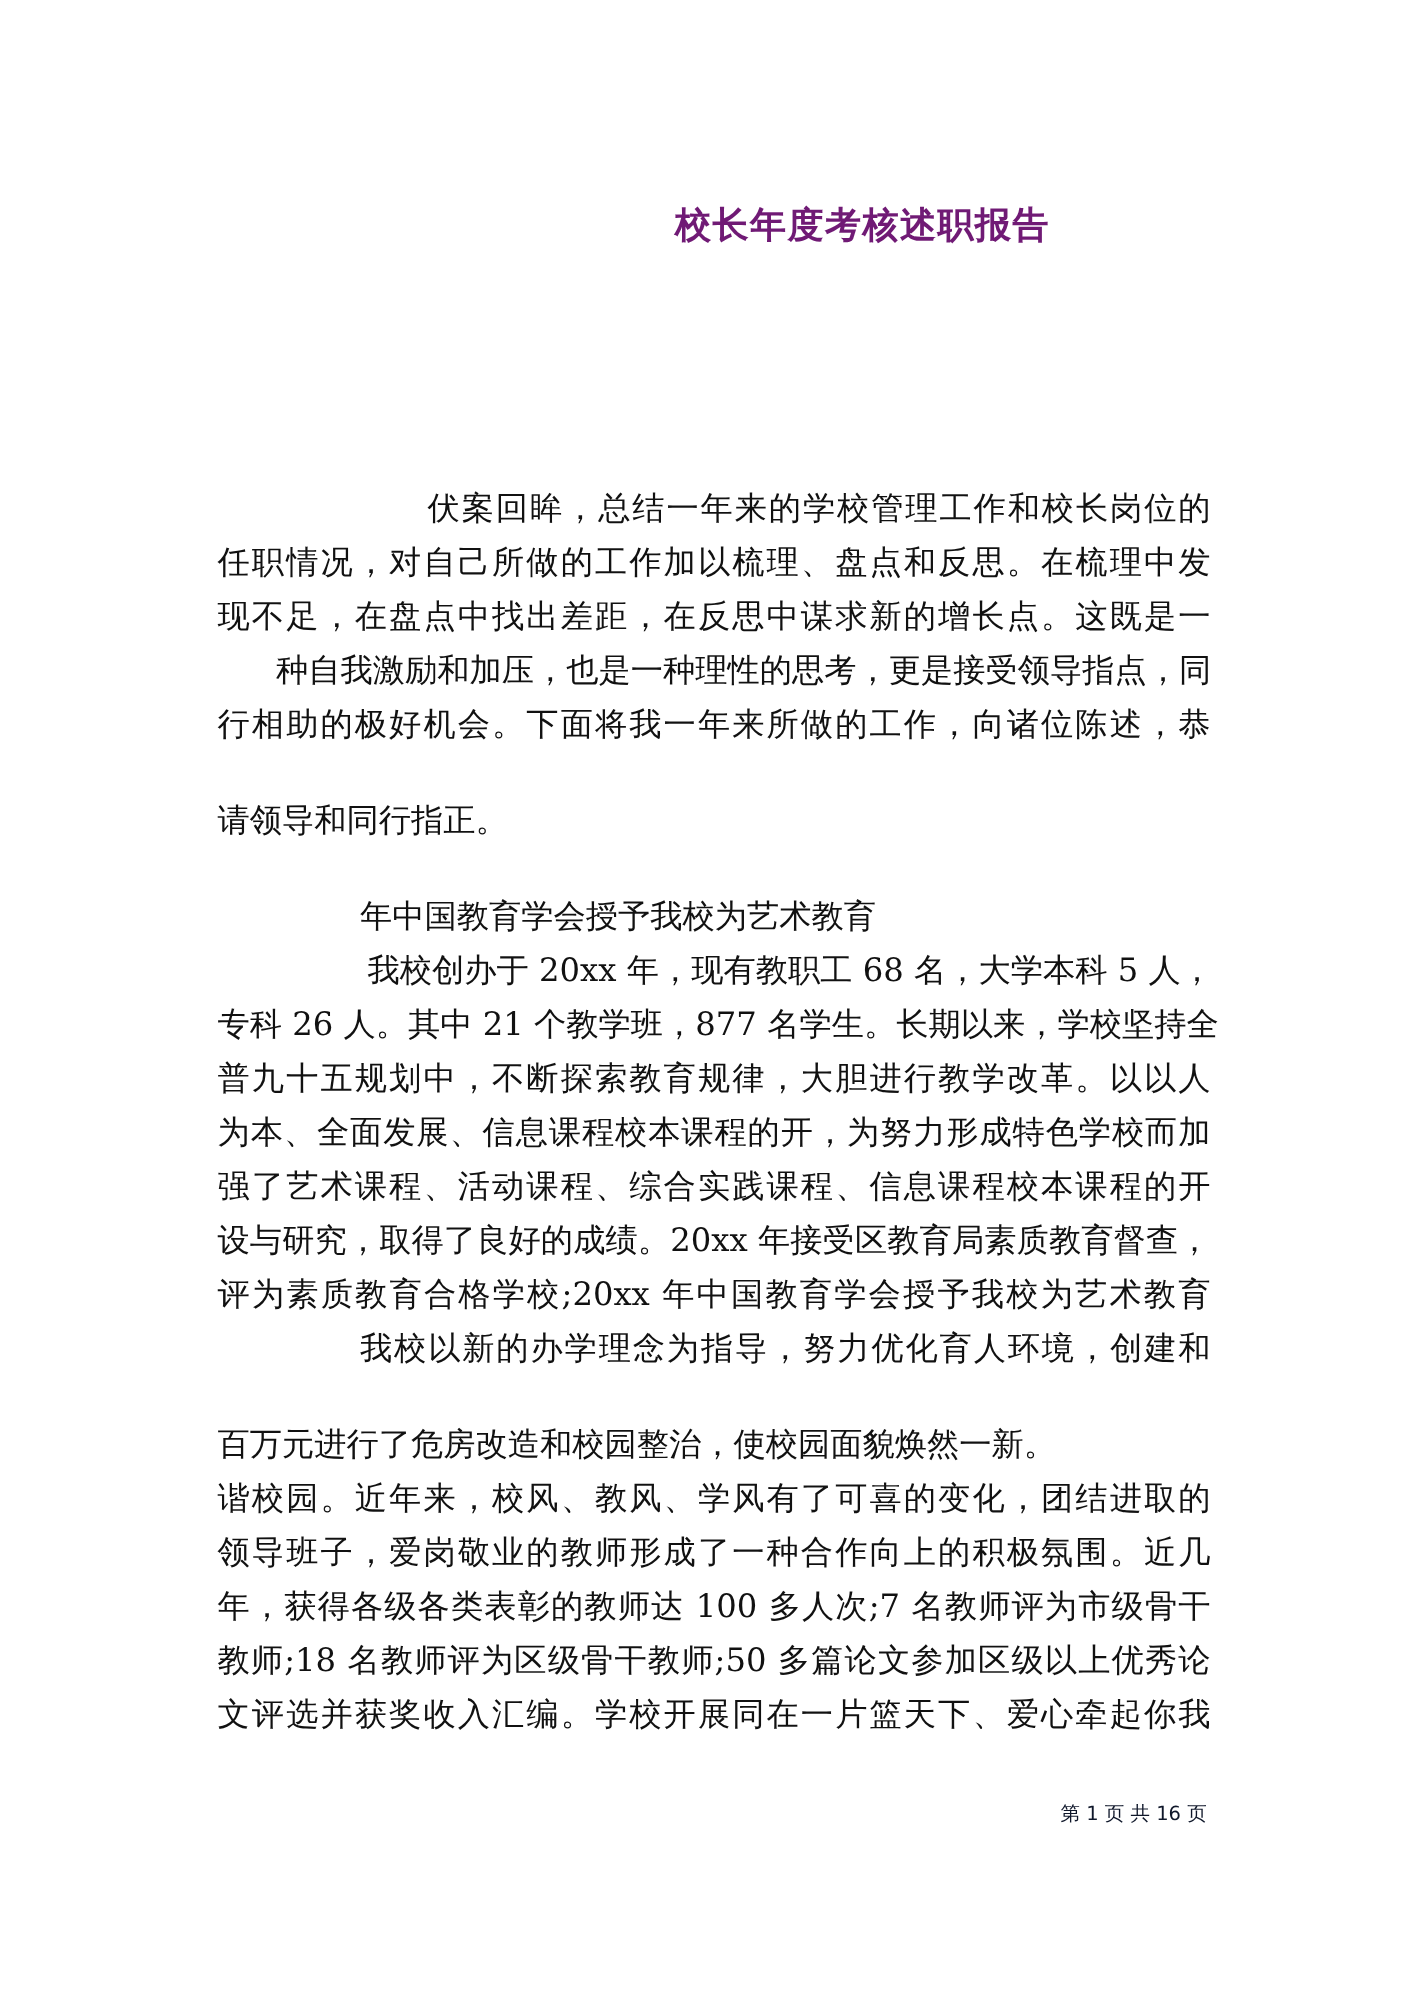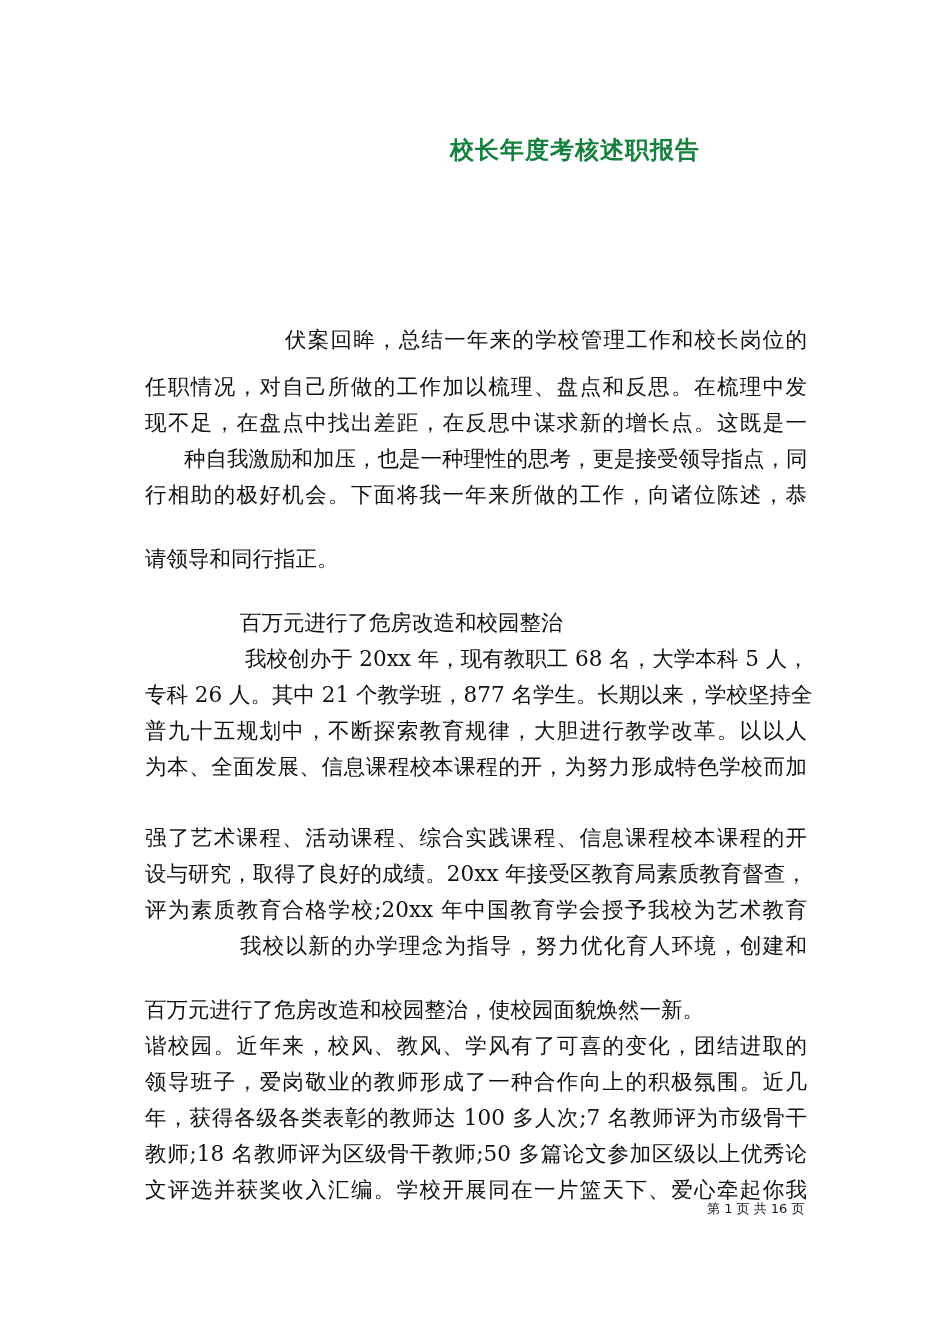--- a/index.html
+++ b/index.html
@@ -1,45 +1,45 @@
 <!DOCTYPE html>
 <html><head>
 <meta charset="utf-8">
 <style>
   html, body { margin:0; padding:0; background:#ffffff; }
   body { width:950px; height:1344px; position:relative; overflow:hidden;
          font-family:"DejaVu Serif","Liberation Serif",serif; color:#111; }
   .title { position:absolute; top:134px; left:0; width:950px; text-align:center;
            padding-left:200px; box-sizing:border-box;
-           font-size:24px; font-weight:bold; color:#15803d; letter-spacing:1px; }
+           font-size:24px; font-weight:bold; color:#701a75; letter-spacing:1px; }
   .content { position:absolute; left:145px; top:322px; width:662px; }
   .line { height:36px; line-height:36px; font-size:21.5px; white-space:nowrap;
           text-align:justify; text-align-last:justify; }
   .line.last { text-align-last:left;margin-top:28px; }
   .footer { position:absolute; top:1200px; left:707px; font-size:13px;
             font-family:"DejaVu Sans","Liberation Sans",sans-serif; color:#0f172a; }
 </style>
 </head>
 <body>
 
 <div class="title">校长年度考核述职报告</div>
 
 <div class="content" id="body">
     <div class="line" style="padding-left: 140px;">伏案回眸，总结一年来的学校管理工作和校长岗位的</div>
-    <div class="line" style="padding-left: 0px; margin-top: 11px;">任职情况，对自己所做的工作加以梳理、盘点和反思。在梳理中发</div>
+    <div class="line" style="padding-left: 0px;">任职情况，对自己所做的工作加以梳理、盘点和反思。在梳理中发</div>
     <div class="line" style="padding-left: 0px;">现不足，在盘点中找出差距，在反思中谋求新的增长点。这既是一</div>
     <div class="line" style="padding-left: 0px; margin-left: 39px;">种自我激励和加压，也是一种理性的思考，更是接受领导指点，同</div>
     <div class="line" style="padding-left: 0px;">行相助的极好机会。下面将我一年来所做的工作，向诸位陈述，恭</div>
     <div class="line last" style="padding-left: 0px;">请领导和同行指正。</div>
-    <div class="line last" style="padding-left: 95px;">百万元进行了危房改造和校园整治</div>
+    <div class="line last" style="padding-left: 95px;">年中国教育学会授予我校为艺术教育</div>
     <div class="line" style="padding-left: 100px;">我校创办于 20xx 年，现有教职工 68 名，大学本科 5 人，</div>
     <div class="line" style="padding-left: 0px;">专科 26 人。其中 21 个教学班，877 名学生。长期以来，学校坚持全</div>
     <div class="line" style="padding-left: 0px;">普九十五规划中，不断探索教育规律，大胆进行教学改革。以以人</div>
     <div class="line" style="padding-left: 0px;">为本、全面发展、信息课程校本课程的开，为努力形成特色学校而加</div>
-    <div class="line" style="padding-left: 0px; margin-top: 35px;">强了艺术课程、活动课程、综合实践课程、信息课程校本课程的开</div>
+    <div class="line" style="padding-left: 0px;">强了艺术课程、活动课程、综合实践课程、信息课程校本课程的开</div>
     <div class="line" style="padding-left: 0px;">设与研究，取得了良好的成绩。20xx 年接受区教育局素质教育督查，</div>
     <div class="line" style="padding-left: 0px;">评为素质教育合格学校;20xx 年中国教育学会授予我校为艺术教育</div>
     <div class="line" style="padding-left: 95px;">我校以新的办学理念为指导，努力优化育人环境，创建和</div>
     <div class="line last" style="padding-left: 0px;">百万元进行了危房改造和校园整治，使校园面貌焕然一新。</div>
     <div class="line" style="padding-left: 0px;">谐校园。近年来，校风、教风、学风有了可喜的变化，团结进取的</div>
     <div class="line" style="padding-left: 0px;">领导班子，爱岗敬业的教师形成了一种合作向上的积极氛围。近几</div>
     <div class="line" style="padding-left: 0px;">年，获得各级各类表彰的教师达 100 多人次;7 名教师评为市级骨干</div>
     <div class="line" style="padding-left: 0px;">教师;18 名教师评为区级骨干教师;50 多篇论文参加区级以上优秀论</div>
     <div class="line" style="padding-left: 0px;">文评选并获奖收入汇编。学校开展同在一片篮天下、爱心牵起你我</div>
   </div>

